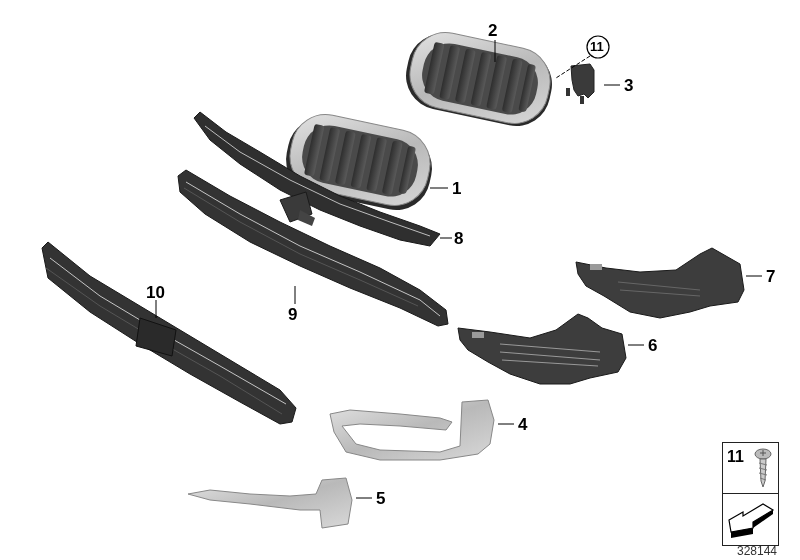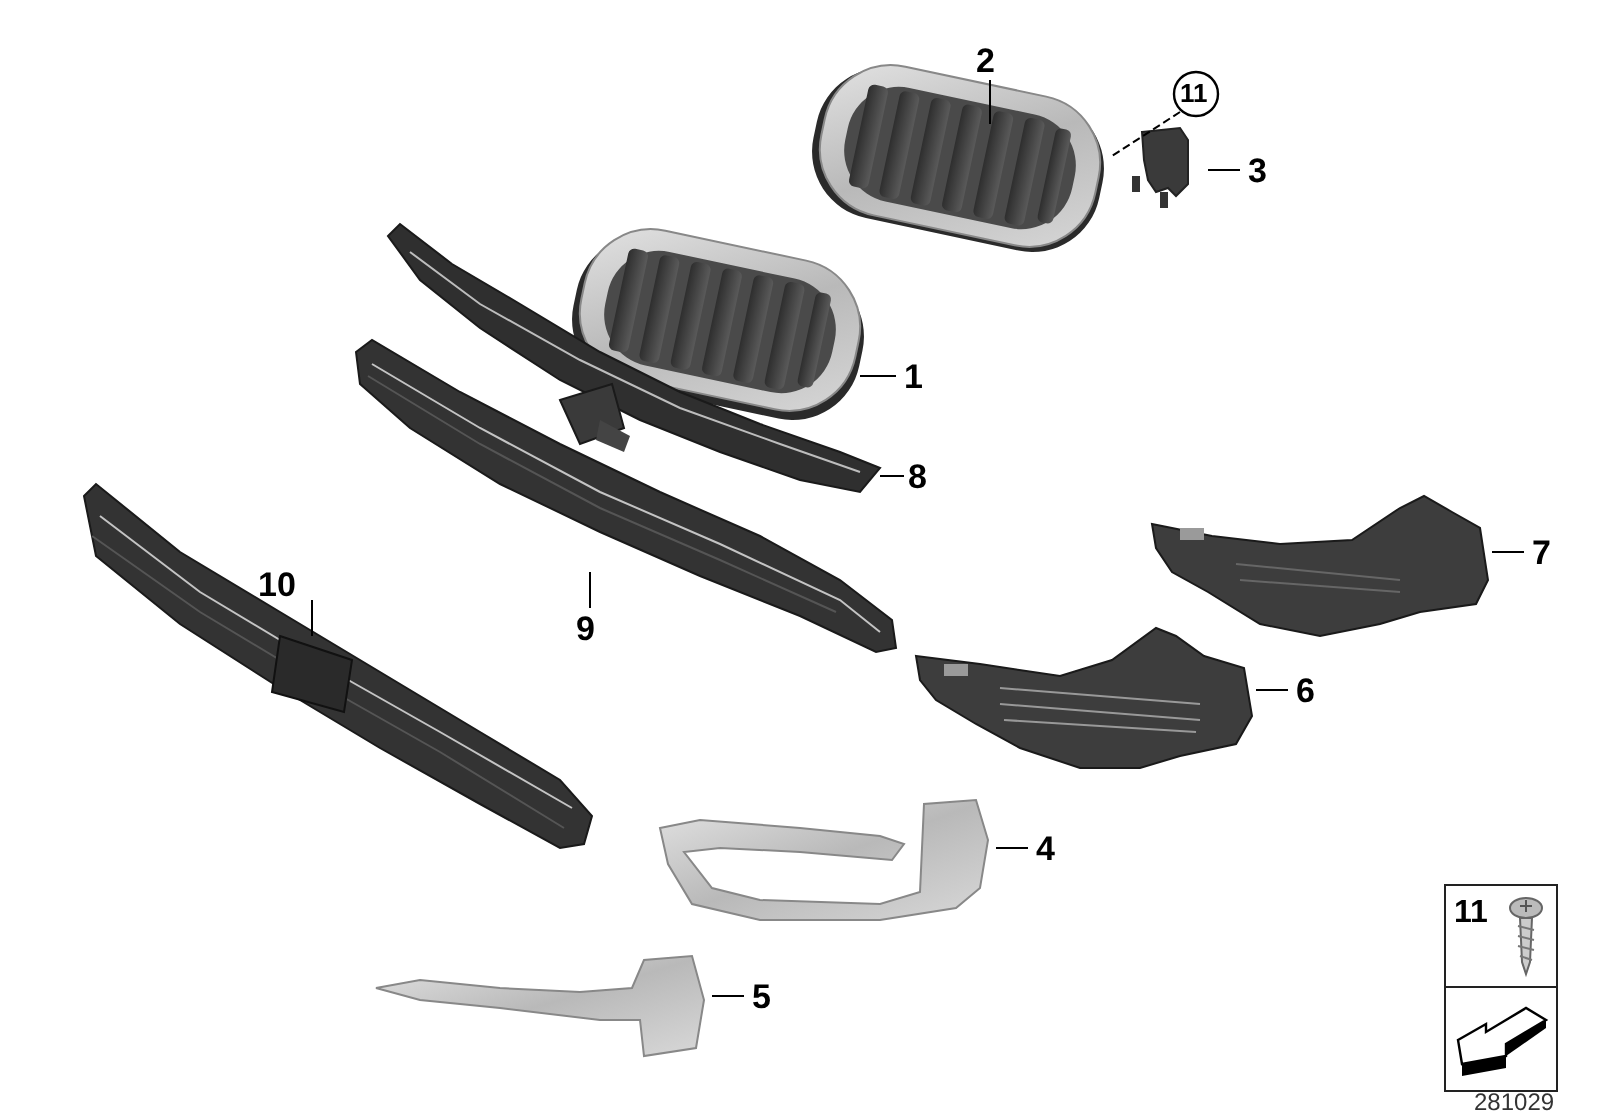--- a/index.html
+++ b/index.html
@@ -128,21 +128,21 @@
     <line x1="498" y1="424" x2="514" y2="424"></line>
     <line x1="356" y1="498" x2="372" y2="498"></line>
   </g>
 </svg>
 
 <span class="label" style="left:488px; top:22px;">2</span>
 <span class="label" style="left:624px; top:77px;">3</span>
 <span class="label" style="left:452px; top:180px;">1</span>
 <span class="label" style="left:454px; top:230px;">8</span>
 <span class="label" style="left:288px; top:306px;">9</span>
-<span class="label" style="left:129px; top:284px;">10</span>
+<span class="label" style="left:146px; top:284px;">10</span>
 <span class="label" style="left:766px; top:268px;">7</span>
 <span class="label" style="left:648px; top:337px;">6</span>
 <span class="label" style="left:518px; top:416px;">4</span>
 <span class="label" style="left:376px; top:490px;">5</span>
 <span class="label" style="left:590px; top:40px; font-size:13px;">11</span>
 
 <div class="legend-box">
   <div class="legend-cell" style="top:0; height:50px; border-bottom:1px solid #222;">
     <span class="legend-num">11</span>
     <svg style="position:absolute; left:30px; top:4px;" width="20" height="42" viewBox="0 0 20 42">
@@ -153,13 +153,13 @@
     </svg>
   </div>
   <div class="legend-cell" style="top:51px; height:51px;">
     <svg style="position:absolute; left:4px; top:6px;" width="48" height="40" viewBox="0 0 48 40">
       <path d="M2 20 L16 12 L16 16 L36 4 L46 10 L26 22 L26 28 L4 32 Z" fill="#fff" stroke="#000" stroke-width="1.2"></path>
       <path d="M4 32 L26 28 L26 34 L4 38 Z" fill="#000"></path>
       <path d="M26 22 L46 10 L46 14 L26 28 Z" fill="#000"></path>
     </svg>
   </div>
 </div>
-<span class="diagram-id">281029</span>
+<span class="diagram-id">328144</span>
 
 </body></html>

